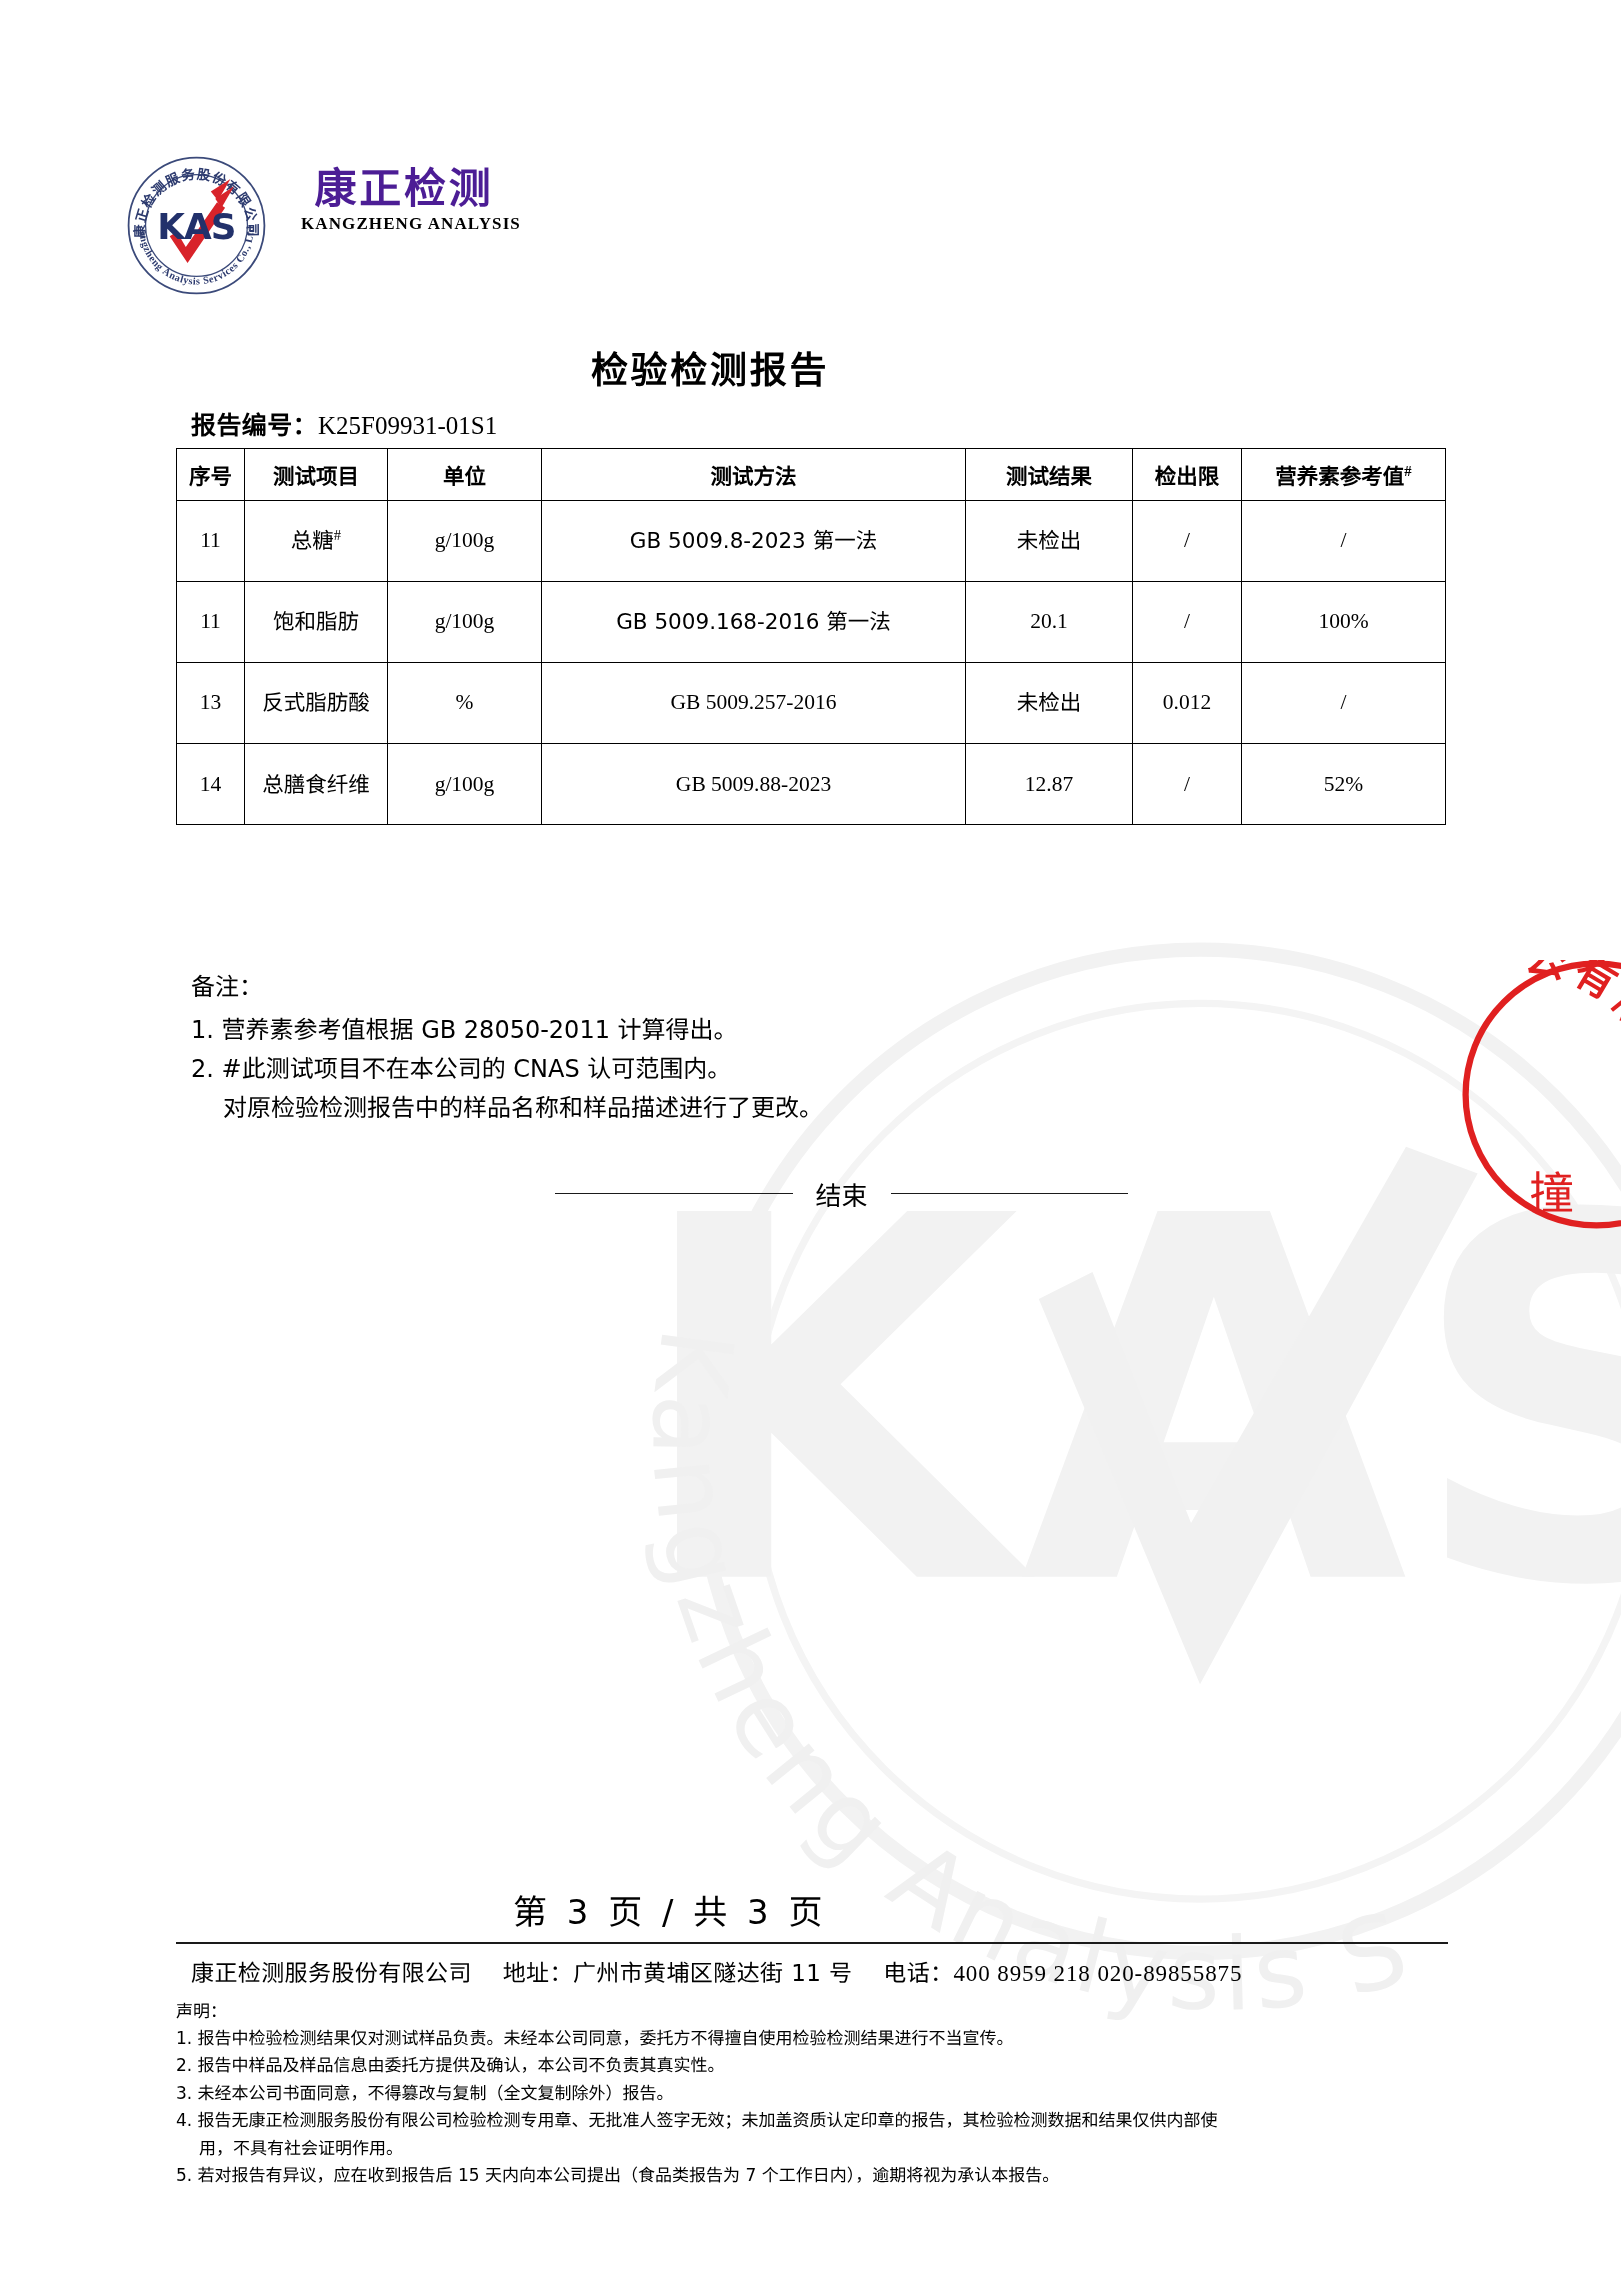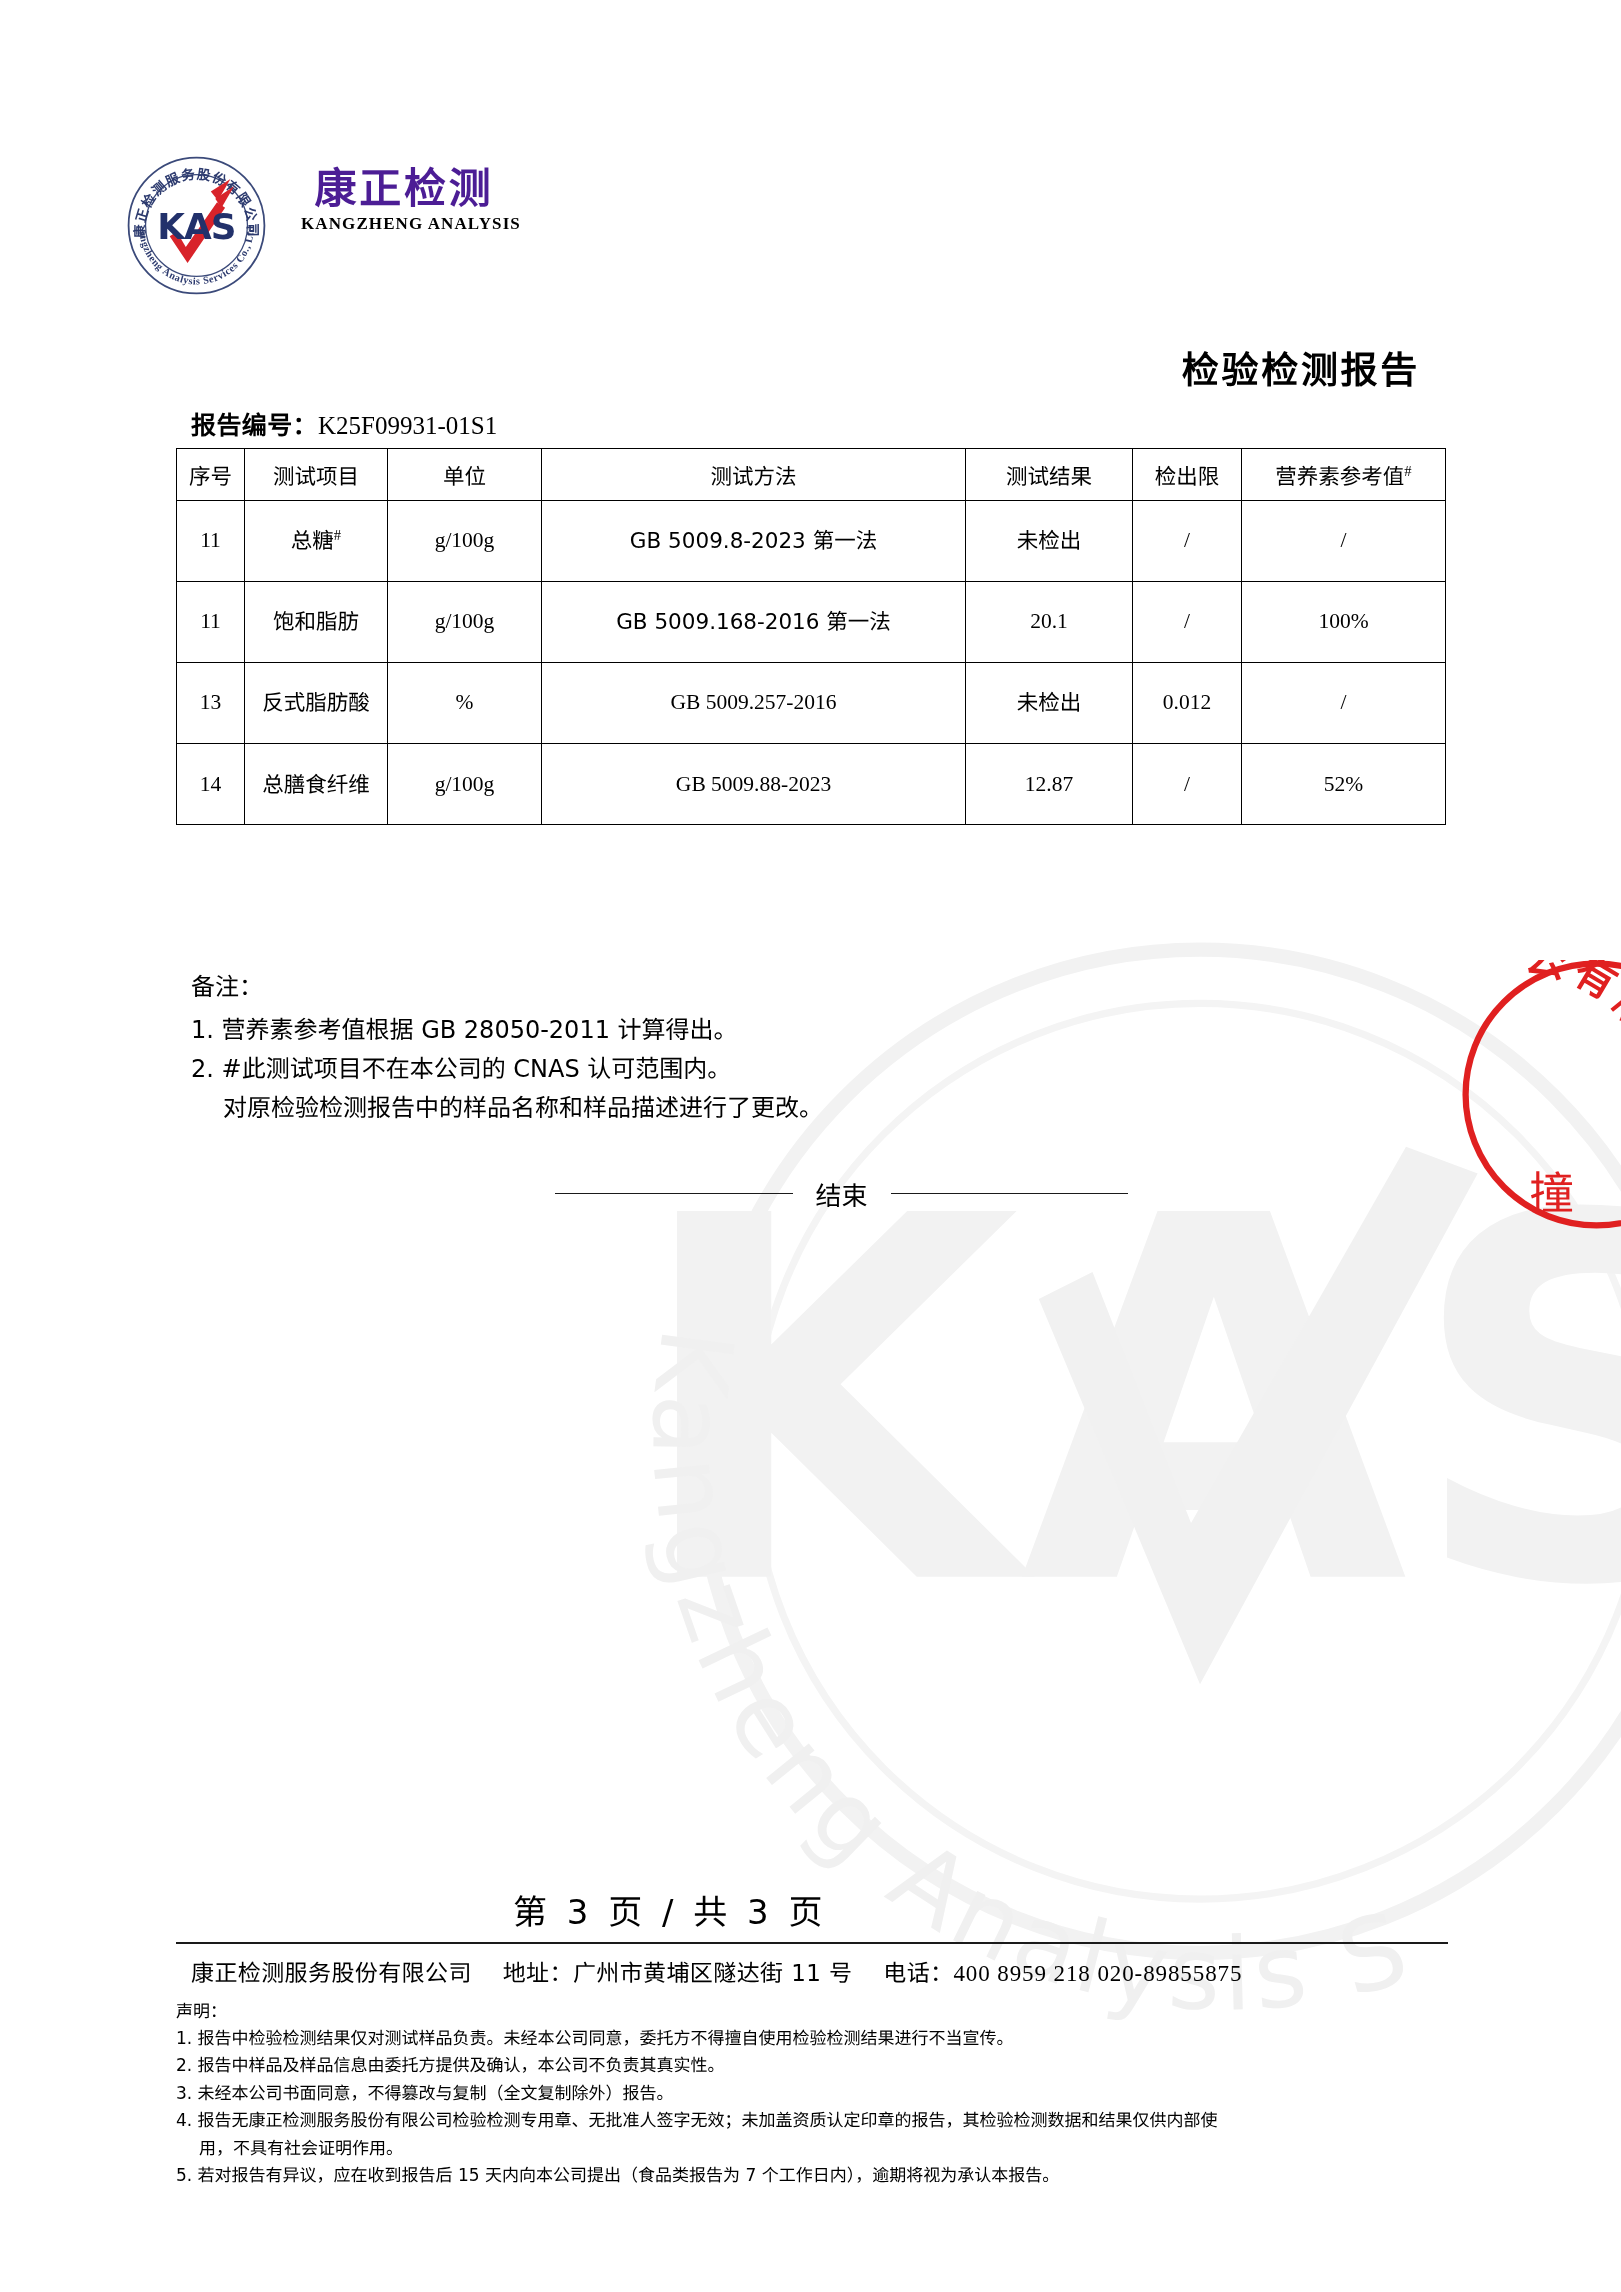--- a/index.html
+++ b/index.html
@@ -73,21 +73,21 @@
     margin-top: 2.7px;
     white-space: nowrap;
   }
 
   
   .doc-title {
     position: absolute;
     left: 0;
     top: 340px;
     width: 1420px;
-    text-align: right;
+    text-align: center;
     font-family: "DejaVu Sans", "Liberation Sans", sans-serif;
     font-size: 37px;
     font-weight: 700;
     letter-spacing: 2.7px;
     z-index: 3;
   }
 
   .report-no {
     position: absolute;
     left: 191px;
@@ -123,21 +123,21 @@
   .result-table td {
     border: 1.4px solid #000;
     text-align: center;
     vertical-align: middle;
     background: transparent;
   }
   .result-table thead th {
     height: 47px;
     font-family: "DejaVu Sans", "Liberation Sans", sans-serif;
     font-size: 21.5px;
-    font-weight: 400;
+    font-weight: 700;
     padding: 1.8px 3.6px;
   }
   .result-table tbody td {
     height: 73px;
     font-size: 21.5px;
     padding: 3.6px 5.4px;
     line-height: 1.45;
   }
   .cn { font-family: "DejaVu Sans", "Liberation Sans", sans-serif; font-weight: 400; }
   .lat { font-family: "Liberation Serif", serif; }

